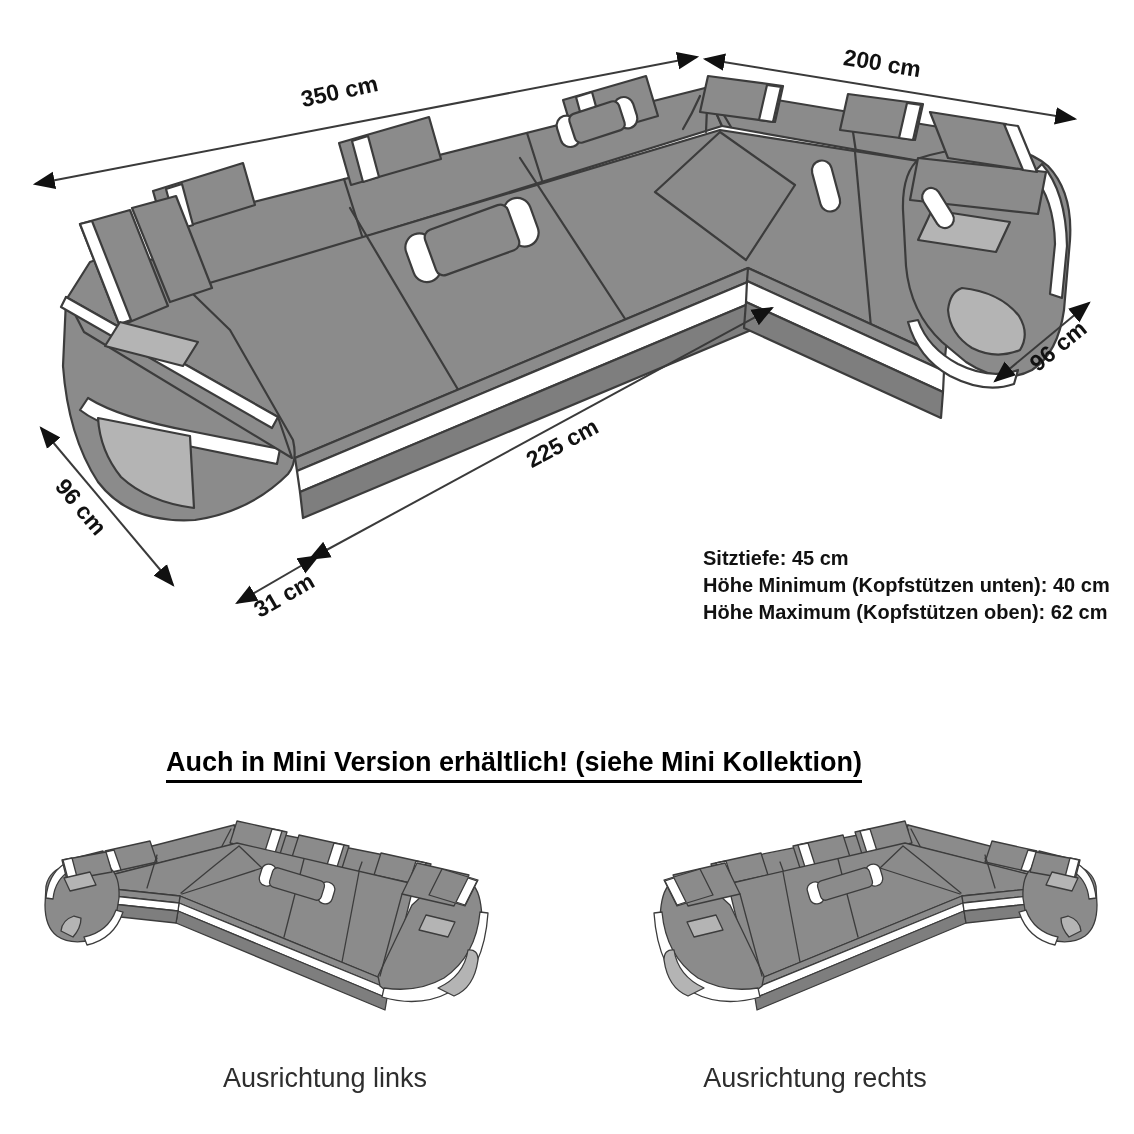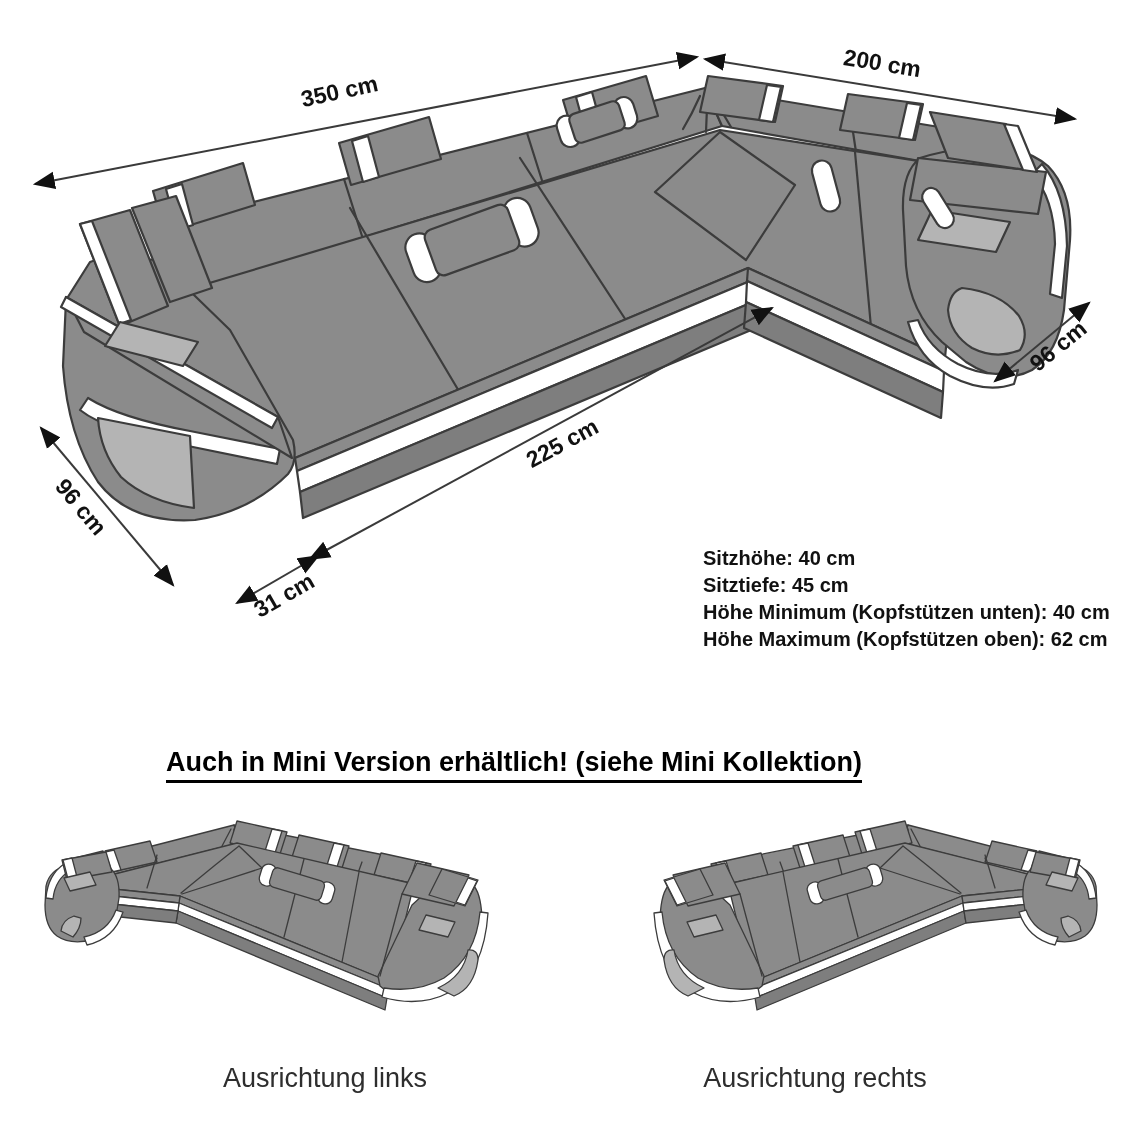--- a/index.html
+++ b/index.html
@@ -190,21 +190,20 @@
   <g>
     <line class="dim-line" x1="237" y1="603" x2="318" y2="556" marker-start="url(#ah)" marker-end="url(#ah)"></line>
     <text class="dim-text" transform="translate(288,602) rotate(-30)">31 cm</text>
   </g>
 
   <use href="#mini-sofa" transform="translate(1142,0) scale(-1,1)"></use>
   <use href="#mini-sofa"></use>
 </svg>
 
   <div class="specs">
-    <div>Sitzhöhe: 40 cm</div>
     <div>Sitztiefe: 45 cm</div>
     <div>Höhe Minimum (Kopfstützen unten): 40 cm</div>
     <div>Höhe Maximum (Kopfstützen oben): 62 cm</div>
   </div>
 
   <div class="heading-wrap">
     <span>Auch in Mini Version erhältlich! (siehe Mini Kollektion)</span>
   </div>
 
   <div class="caption right">Ausrichtung rechts</div>

